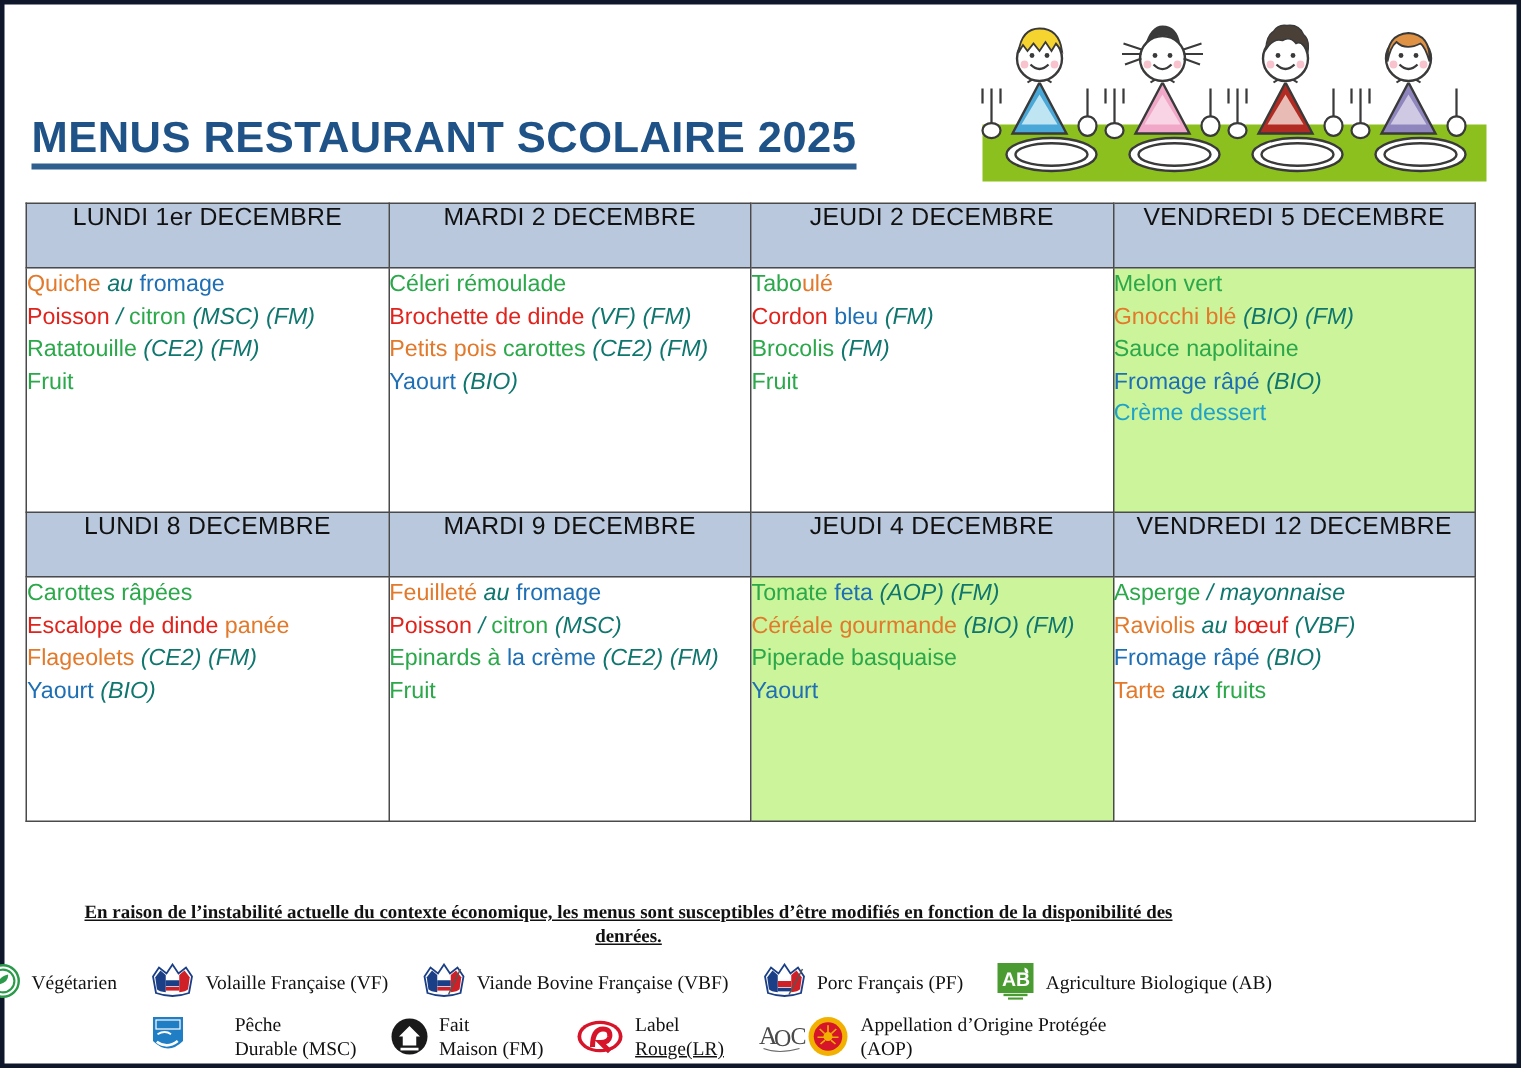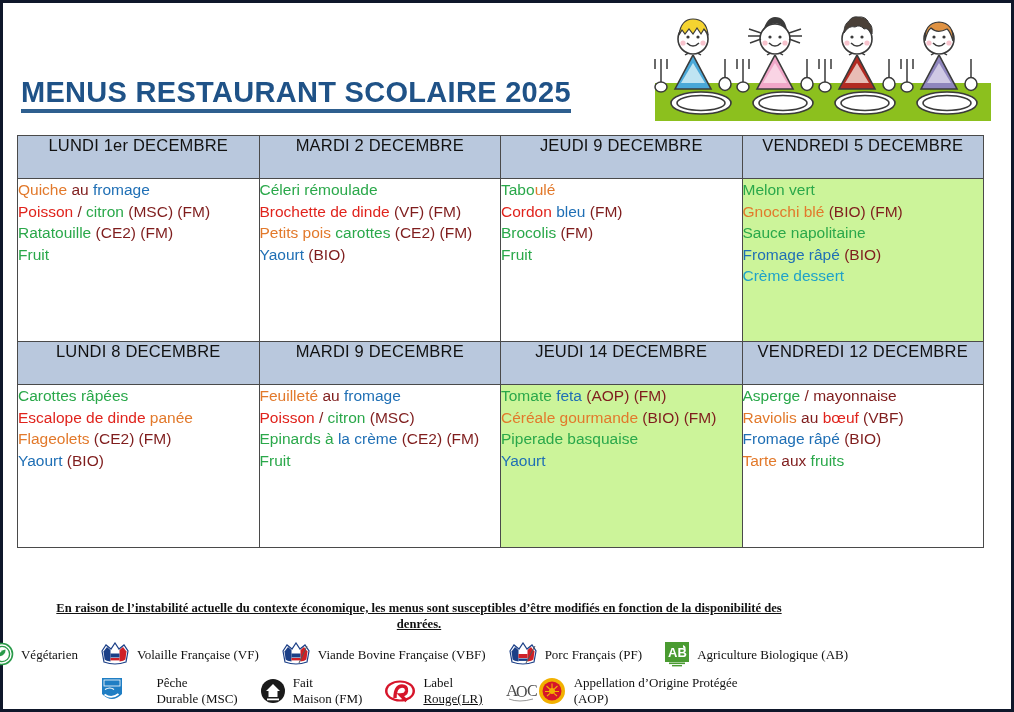--- a/index.html
+++ b/index.html
@@ -84,21 +84,21 @@
     white-space: nowrap;
     color: #111111;
   }
 
   
   .c-green   { color: #2aa84a; }
   .c-orange  { color: #e2792b; }
   .c-red     { color: #e0231c; }
   .c-blue    { color: #1f6fb5; }
   .c-cyan    { color: #1fa2c9; }
-  .c-black   { color: #7f1d1d; }
+  .c-black   { color: #0f766e; font-style: italic; }
 
   
   .footer {
     position: absolute;
     left: 0;
     top: 592px;
     width: 832px;
     font-family: "Liberation Serif", serif;
   }
   .disclaimer {
@@ -250,21 +250,21 @@
         <circle cx="298" cy="32" r="2.6" fill="#f7b8c4" opacity="0.85"></circle>
       </g>
     </svg>
   </div>
 
   <table class="menu-table">
     <tbody id="menu-body">
         <tr>
           <td class="day-head">LUNDI 1er DECEMBRE</td>
           <td class="day-head">MARDI 2 DECEMBRE</td>
-          <td class="day-head">JEUDI 9 DECEMBRE</td>
+          <td class="day-head">JEUDI 2 DECEMBRE</td>
           <td class="day-head">VENDREDI  5 DECEMBRE</td>
         </tr>
         <tr>
           <td class="menu-cell">
             <div class="dish"><span class="c-orange">Quiche</span><span class="c-black"> au </span><span class="c-blue">fromage</span></div>
             <div class="dish"><span class="c-red">Poisson</span><span class="c-black"> / </span><span class="c-green">citron</span><span class="c-black"> (MSC) (FM)</span></div>
             <div class="dish"><span class="c-green">Ratatouille</span><span class="c-black"> (CE2) (FM)</span></div>
             <div class="dish"><span class="c-green">Fruit</span></div>
           </td>
           <td class="menu-cell">
@@ -283,21 +283,21 @@
             <div class="dish"><span class="c-green">Melon vert</span></div>
             <div class="dish"><span class="c-orange">Gnocchi blé</span><span class="c-black"> (BIO) (FM)</span></div>
             <div class="dish"><span class="c-green">Sauce napolitaine</span></div>
             <div class="dish"><span class="c-blue">Fromage râpé</span><span class="c-black"> (BIO)</span></div>
             <div class="dish"><span class="c-cyan">Crème dessert</span></div>
           </td>
         </tr>
         <tr>
           <td class="day-head">LUNDI 8 DECEMBRE</td>
           <td class="day-head">MARDI 9 DECEMBRE</td>
-          <td class="day-head">JEUDI 14 DECEMBRE</td>
+          <td class="day-head">JEUDI 4 DECEMBRE</td>
           <td class="day-head">VENDREDI 12 DECEMBRE</td>
         </tr>
         <tr>
           <td class="menu-cell">
             <div class="dish"><span class="c-green">Carottes râpées</span></div>
             <div class="dish"><span class="c-red">Escalope de dinde </span><span class="c-orange">panée</span></div>
             <div class="dish"><span class="c-orange">Flageolets</span><span class="c-black"> (CE2) (FM)</span></div>
             <div class="dish"><span class="c-blue">Yaourt</span><span class="c-black"> (BIO)</span></div>
           </td>
           <td class="menu-cell">

